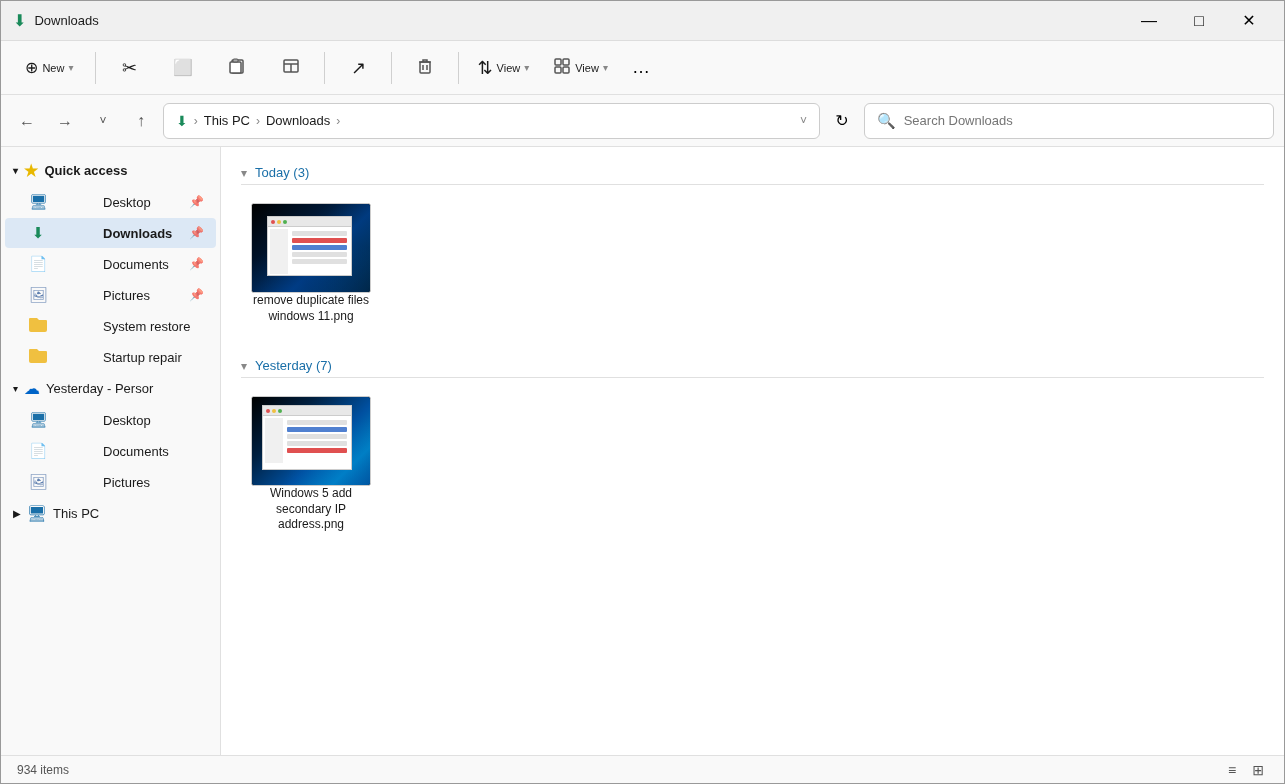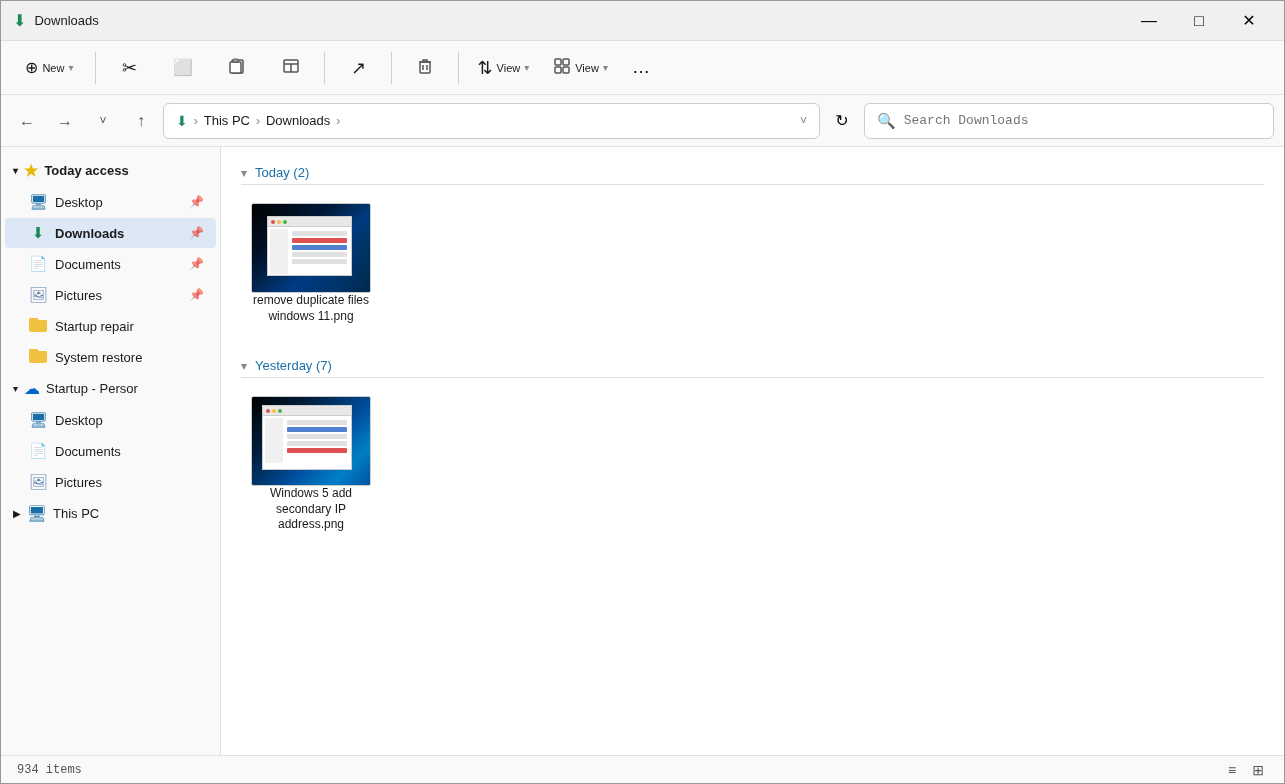--- a/index.html
+++ b/index.html
@@ -77,21 +77,21 @@
     .addr-chevron { color: #888; font-size: 12px; margin-left: auto; cursor: pointer; }
     .refresh-btn {
       width: 32px; height: 32px; border: none; background: transparent; cursor: pointer;
       border-radius: 4px; font-size: 16px; display: flex; align-items: center; justify-content: center;
     }
     .search-box {
       width: 410px; height: 36px; border: 1px solid #ccc; border-radius: 6px;
       background: white; display: flex; align-items: center; padding: 0 12px; gap: 8px;
     }
     .search-box input {
-      border: none; outline: none; font-size: 13px; color: #888; width: 100%; background: transparent; font-family: Liberation Mono, monospace;
+      border: none; outline: none; font-size: 13px; color: #888; width: 100%; background: transparent;
     }
     .search-icon { color: #888; font-size: 15px; }
 
     
     .main-area {
       display: flex; flex: 1; overflow: hidden;
     }
 
     
     .sidebar {
@@ -102,21 +102,21 @@
       display: flex; align-items: center; padding: 6px 12px;
       font-size: 13px; color: #1a1a1a; cursor: pointer; gap: 6px; font-weight: 600;
     }
     .sidebar-item {
       display: flex; align-items: center; padding: 4px 12px 4px 24px;
       font-size: 13px; color: #1a1a1a; cursor: pointer; border-radius: 4px; margin: 1px 4px;
       gap: 8px; height: 30px;
     }
     .sidebar-item.active { background: #dce8f5; }
     .sidebar-item .si-icon { font-size: 15px; width: 18px; text-align: center; }
-    .sidebar-item .si-label { flex: 1; font-size: 13px; }
+    .sidebar-item .si-label { flex: 1; font-size: 13px; margin-left: 48px; }
     .sidebar-item .si-pin { color: #888; font-size: 12px; opacity: 0.7; }
     .sidebar-group-header {
       display: flex; align-items: center; padding: 6px 12px;
       font-size: 13px; color: #1a1a1a; cursor: pointer; gap: 6px;
     }
     .sidebar-group-header .sg-icon { font-size: 16px; }
     .sidebar-group-header .sg-label { font-size: 13px; }
 
     
     .content-area {
@@ -190,21 +190,21 @@
     .content-area::-webkit-scrollbar { width: 8px; }
     .content-area::-webkit-scrollbar-track { background: #f0f0f0; }
     .content-area::-webkit-scrollbar-thumb { background: #b0b0b0; border-radius: 4px; }
 
     
     .status-bar {
       height: 28px; background: #f9f9f9; border-top: 1px solid #e0e0e0;
       display: flex; align-items: center; padding: 0 16px; justify-content: space-between;
       flex-shrink: 0;
     }
-    .status-text { font-size: 12px; color: #555; font-family: Liberation Mono, monospace; }
+    .status-text { font-size: 12px; color: #555; }
     .status-right { display: flex; gap: 8px; }
     .view-toggle-btn { border: none; background: transparent; cursor: pointer; font-size: 14px; color: #555; padding: 2px 4px; border-radius: 3px; }
   </style>
 </head>
 <body>
 
 <div class="title-bar">
   <span class="title-bar-icon">⬇</span>
   <span class="title-bar-title">Downloads</span>
   <div class="title-bar-controls">
@@ -302,21 +302,21 @@
   </div>
 </div>
 
 <div class="main-area">
 
   <div class="sidebar">
 
     <div class="sidebar-section-header">
       <span style="font-size:10px;">▾</span>
       <span style="color:#e8b800;font-size:16px;">★</span>
-      <span>Today access</span>
+      <span>Quick access</span>
     </div>
 
     <div class="sidebar-item">
       <span class="si-icon" style="color:#1a6fa8;">🖥</span>
       <span class="si-label">Desktop</span>
       <span class="si-pin">📌</span>
     </div>
 
     <div class="sidebar-item active">
       <span class="si-icon" style="color:#1a8a5a;">⬇</span>
@@ -329,46 +329,46 @@
       <span class="si-label">Documents</span>
       <span class="si-pin">📌</span>
     </div>
 
     <div class="sidebar-item">
       <span class="si-icon" style="color:#6080b0;">🖼</span>
       <span class="si-label">Pictures</span>
       <span class="si-pin">📌</span>
     </div>
 
+
+    <div class="sidebar-item">
+      <span class="si-icon">
+        <svg width="18" height="14" viewBox="0 0 18 14">
+            <rect x="0" y="3" width="18" height="11" rx="2" fill="#f0c040"></rect>
+            <path d="M0 5h18v-2a1 1 0 00-1-1h-7l-2-2H1a1 1 0 00-1 1v4z" fill="#f0c040"></path>
+          </svg>
+      </span>
+      <span class="si-label">System restore</span>
+    </div>
 
     <div class="sidebar-item">
       <span class="si-icon">
         <svg width="18" height="14" viewBox="0 0 18 14">
             <rect x="0" y="3" width="18" height="11" rx="2" fill="#f0c040"></rect>
             <path d="M0 5h18v-2a1 1 0 00-1-1h-7l-2-2H1a1 1 0 00-1 1v4z" fill="#f0c040"></path>
           </svg>
       </span>
       <span class="si-label">Startup repair</span>
     </div>
 
-    <div class="sidebar-item">
-      <span class="si-icon">
-        <svg width="18" height="14" viewBox="0 0 18 14">
-            <rect x="0" y="3" width="18" height="11" rx="2" fill="#f0c040"></rect>
-            <path d="M0 5h18v-2a1 1 0 00-1-1h-7l-2-2H1a1 1 0 00-1 1v4z" fill="#f0c040"></path>
-          </svg>
-      </span>
-      <span class="si-label">System restore</span>
-    </div>
-
 
     <div class="sidebar-group-header">
       <span style="font-size:10px;">▾</span>
       <span class="sg-icon" style="color:#0064C8;">☁</span>
-      <span class="sg-label">Startup - Persor</span>
+      <span class="sg-label">Yesterday - Persor</span>
     </div>
     <div class="sidebar-item">
       <span class="si-icon" style="color:#1a6fa8;">🖥</span>
       <span class="si-label">Desktop</span>
     </div>
     <div class="sidebar-item">
       <span class="si-icon" style="color:#6080b0;">📄</span>
       <span class="si-label">Documents</span>
     </div>
     <div class="sidebar-item">
@@ -381,21 +381,21 @@
       <span class="sg-icon" style="color:#1a6fa8;">🖥</span>
       <span class="sg-label">This PC</span>
     </div>
   </div>
 
   <div class="content-area">
     <div class="content-inner">
 
       <div class="group-header">
         <span class="group-chevron">▾</span>
-        <span class="group-title">Today (2)</span>
+        <span class="group-title">Today (3)</span>
       </div>
       <div class="files-grid">
         <div class="file-item">
           <div class="file-thumbnail">
             <div class="thumb-file1">
               <div class="thumb-win-overlay">
                 <div class="thumb-win-header">
                   <div class="thumb-win-dot" style="background:#e05050;"></div>
                   <div class="thumb-win-dot" style="background:#f0c040;"></div>
                   <div class="thumb-win-dot" style="background:#50b050;"></div>

